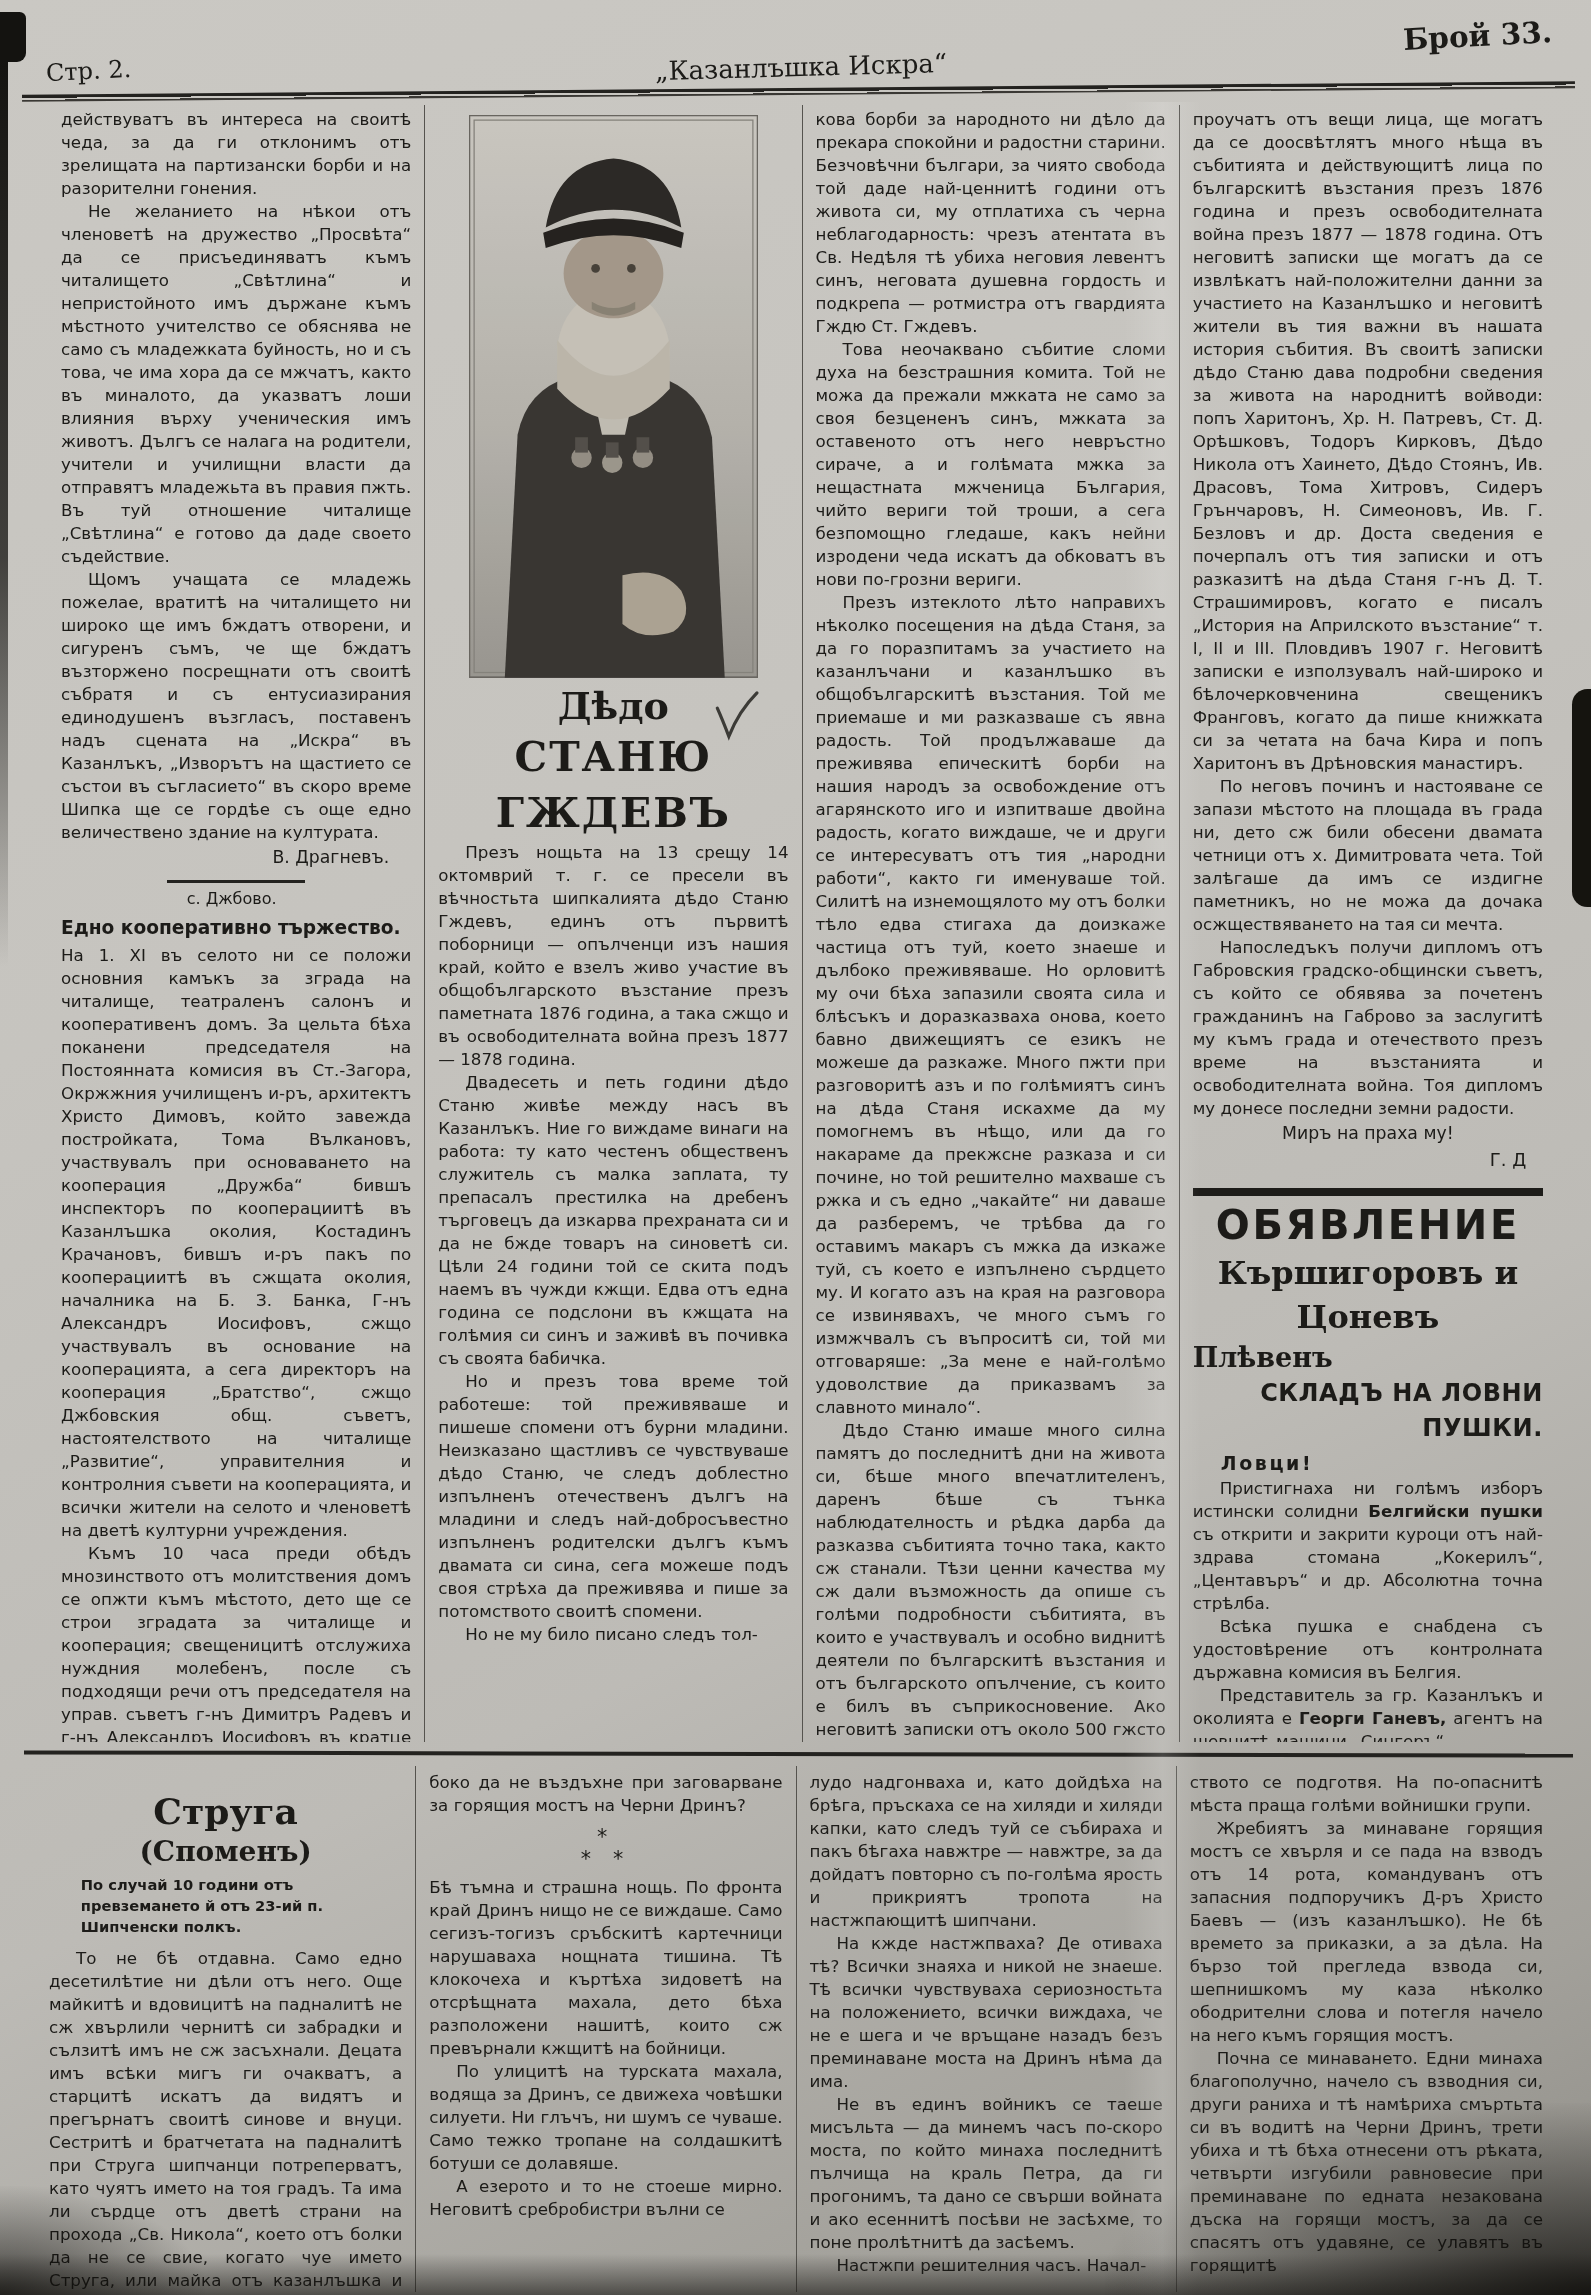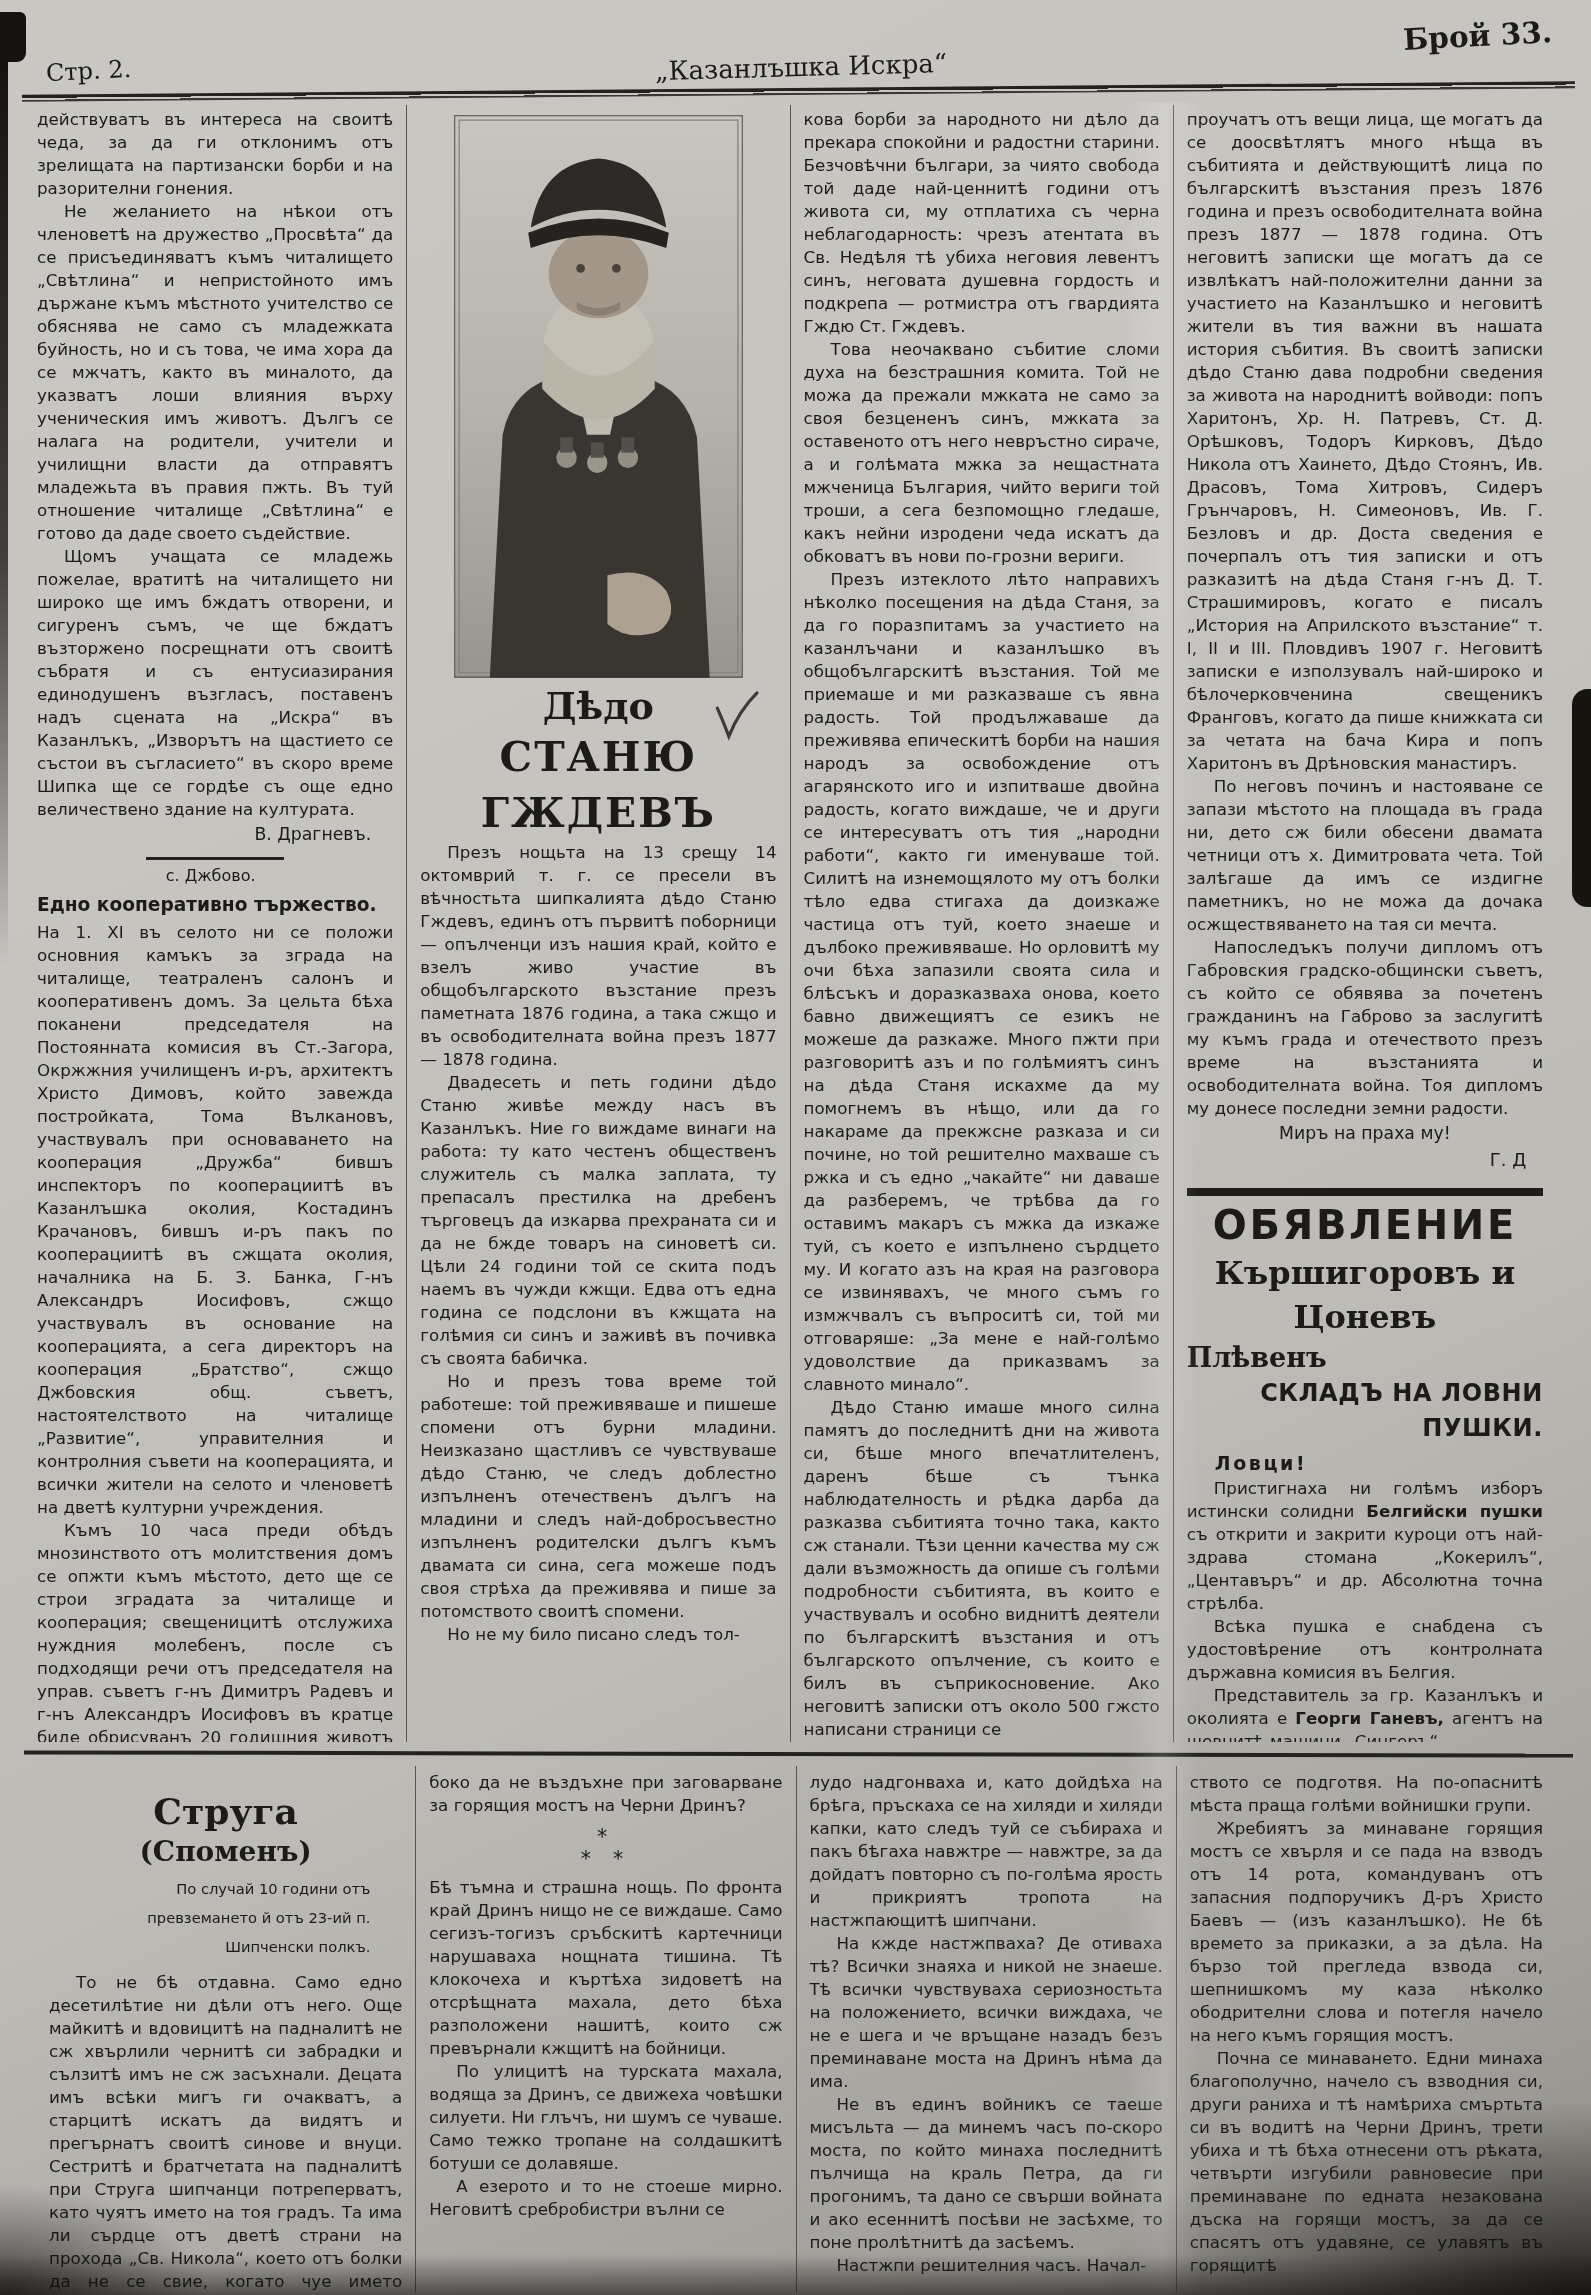--- a/index.html
+++ b/index.html
@@ -7,21 +7,21 @@
         font-family:"DejaVu Sans",sans-serif;
         background:linear-gradient(155deg,#cac8c3 0%,#c6c4bf 35%,#bdbbb6 65%,#a3a19b 88%,#8f8d87 100%);}
   
   .header{position:absolute;top:16.7px;left:45px;right:36px;height:68px;font-family:"DejaVu Serif",serif;}
   .page-label{position:absolute;left:1.3px;bottom:0;font-size:24px;transform:rotate(-3deg);}
   .masthead{position:absolute;left:50%;bottom:2.6px;transform:translateX(-50%) rotate(-1.6deg);font-size:26px;}
   .issue-label{position:absolute;right:3.8px;top:1.3px;font-size:29.5px;font-weight:bold;transform:rotate(-3deg);}
   .header-rule{position:absolute;top:88px;left:22px;right:16.7px;height:7px;transform:rotate(-0.5deg);
         background:linear-gradient(to bottom,#23221f 0,#23221f 3.2px,rgba(0,0,0,0) 3.2px,rgba(0,0,0,0) 5.1px,#3a3834 5.1px,#3a3834 6.4px);}
   
-  .main{position:absolute;top:105px;left:24px;right:36px;height:1637px;display:flex;}
+  .main{position:absolute;top:105px;left:48px;right:36px;height:1637px;display:flex;}
   .col{flex:1 1 0;padding:2.6px 13px 0;overflow:hidden;}
   .col + .col{border-left:1.3px solid #55534e;}
   .para{margin:0;text-indent:27px;font-size:16.7px;line-height:23px;text-align:justify;}
   .cont .para:first-child{text-indent:0;}
   .sig-right{text-align:right;font-size:17.3px;line-height:26px;margin-right:22px;}
   .place-right{text-align:center;font-size:16px;line-height:22px;margin-right:9px;}
   .mini-rule{width:138px;height:3.2px;background:#23221f;margin:10.2px auto 5.1px;}
   .subhead{font-weight:bold;font-size:18.6px;line-height:26px;margin:5.1px 0 2.6px;}
   
   .photo-wrap{width:289px;margin:7.7px auto 3.8px;}
@@ -39,21 +39,21 @@
   .ad-sub{text-align:right;font-size:24px;font-weight:bold;letter-spacing:0.6px;line-height:35px;}
   .ad-salut{font-size:19px;font-weight:bold;letter-spacing:2.6px;margin:6.4px 0 2.6px 28px;}
   .ad .para{font-size:16.7px;}
   .ad-bold{font-weight:bold;}
   
   .bottom-rule{position:absolute;top:1752px;left:24px;right:19px;height:3.8px;background:#23221f;transform:rotate(0.12deg);}
   .bottom{position:absolute;top:1766px;left:36px;right:36px;bottom:2.6px;display:flex;}
   .bottom .col{padding-top:5.1px;}
   .memoir-title{font-family:"DejaVu Serif",serif;font-weight:bold;text-align:center;font-size:36px;line-height:46px;margin-top:16.7px;}
   .memoir-sub{font-family:"DejaVu Serif",serif;font-weight:bold;text-align:center;font-size:28px;line-height:36px;}
-  .memoir-dateline{font-weight:normal;text-align:right;font-size:14.7px;line-height:29px;width:82%;margin:3.8px auto 10.2px;}
+  .memoir-dateline{font-weight:bold;text-align:left;font-size:14.7px;line-height:21px;width:82%;margin:3.8px auto 10.2px;}
   .star-sep{white-space:pre-line;text-align:center;font-size:20.5px;line-height:22px;letter-spacing:7.7px;margin:9px 0 6.4px;}
   
   .edge-tl{position:absolute;top:11.5px;left:0;width:26px;height:50px;background:#141310;border-radius:0 6.4px 9px 0;}
   .edge-left{position:absolute;top:58px;left:0;width:8.3px;height:909px;
         background:linear-gradient(to bottom,#141310 0%,rgba(20,19,16,.75) 55%,rgba(20,19,16,0) 100%);}
   .edge-right-blob{position:absolute;top:689px;right:0;width:20.5px;height:218px;background:#15140f;border-radius:15.4px 0 0 15.4px;}
   .edge-bottom{position:absolute;left:0;right:0;bottom:0;height:41px;
         background:linear-gradient(to top,rgba(18,17,14,.6),rgba(18,17,14,0));}
   .edge-br{position:absolute;right:0;bottom:0;width:487px;height:192px;
         background:radial-gradient(ellipse at 100% 100%,rgba(14,13,10,.85),rgba(14,13,10,0) 72%);}

